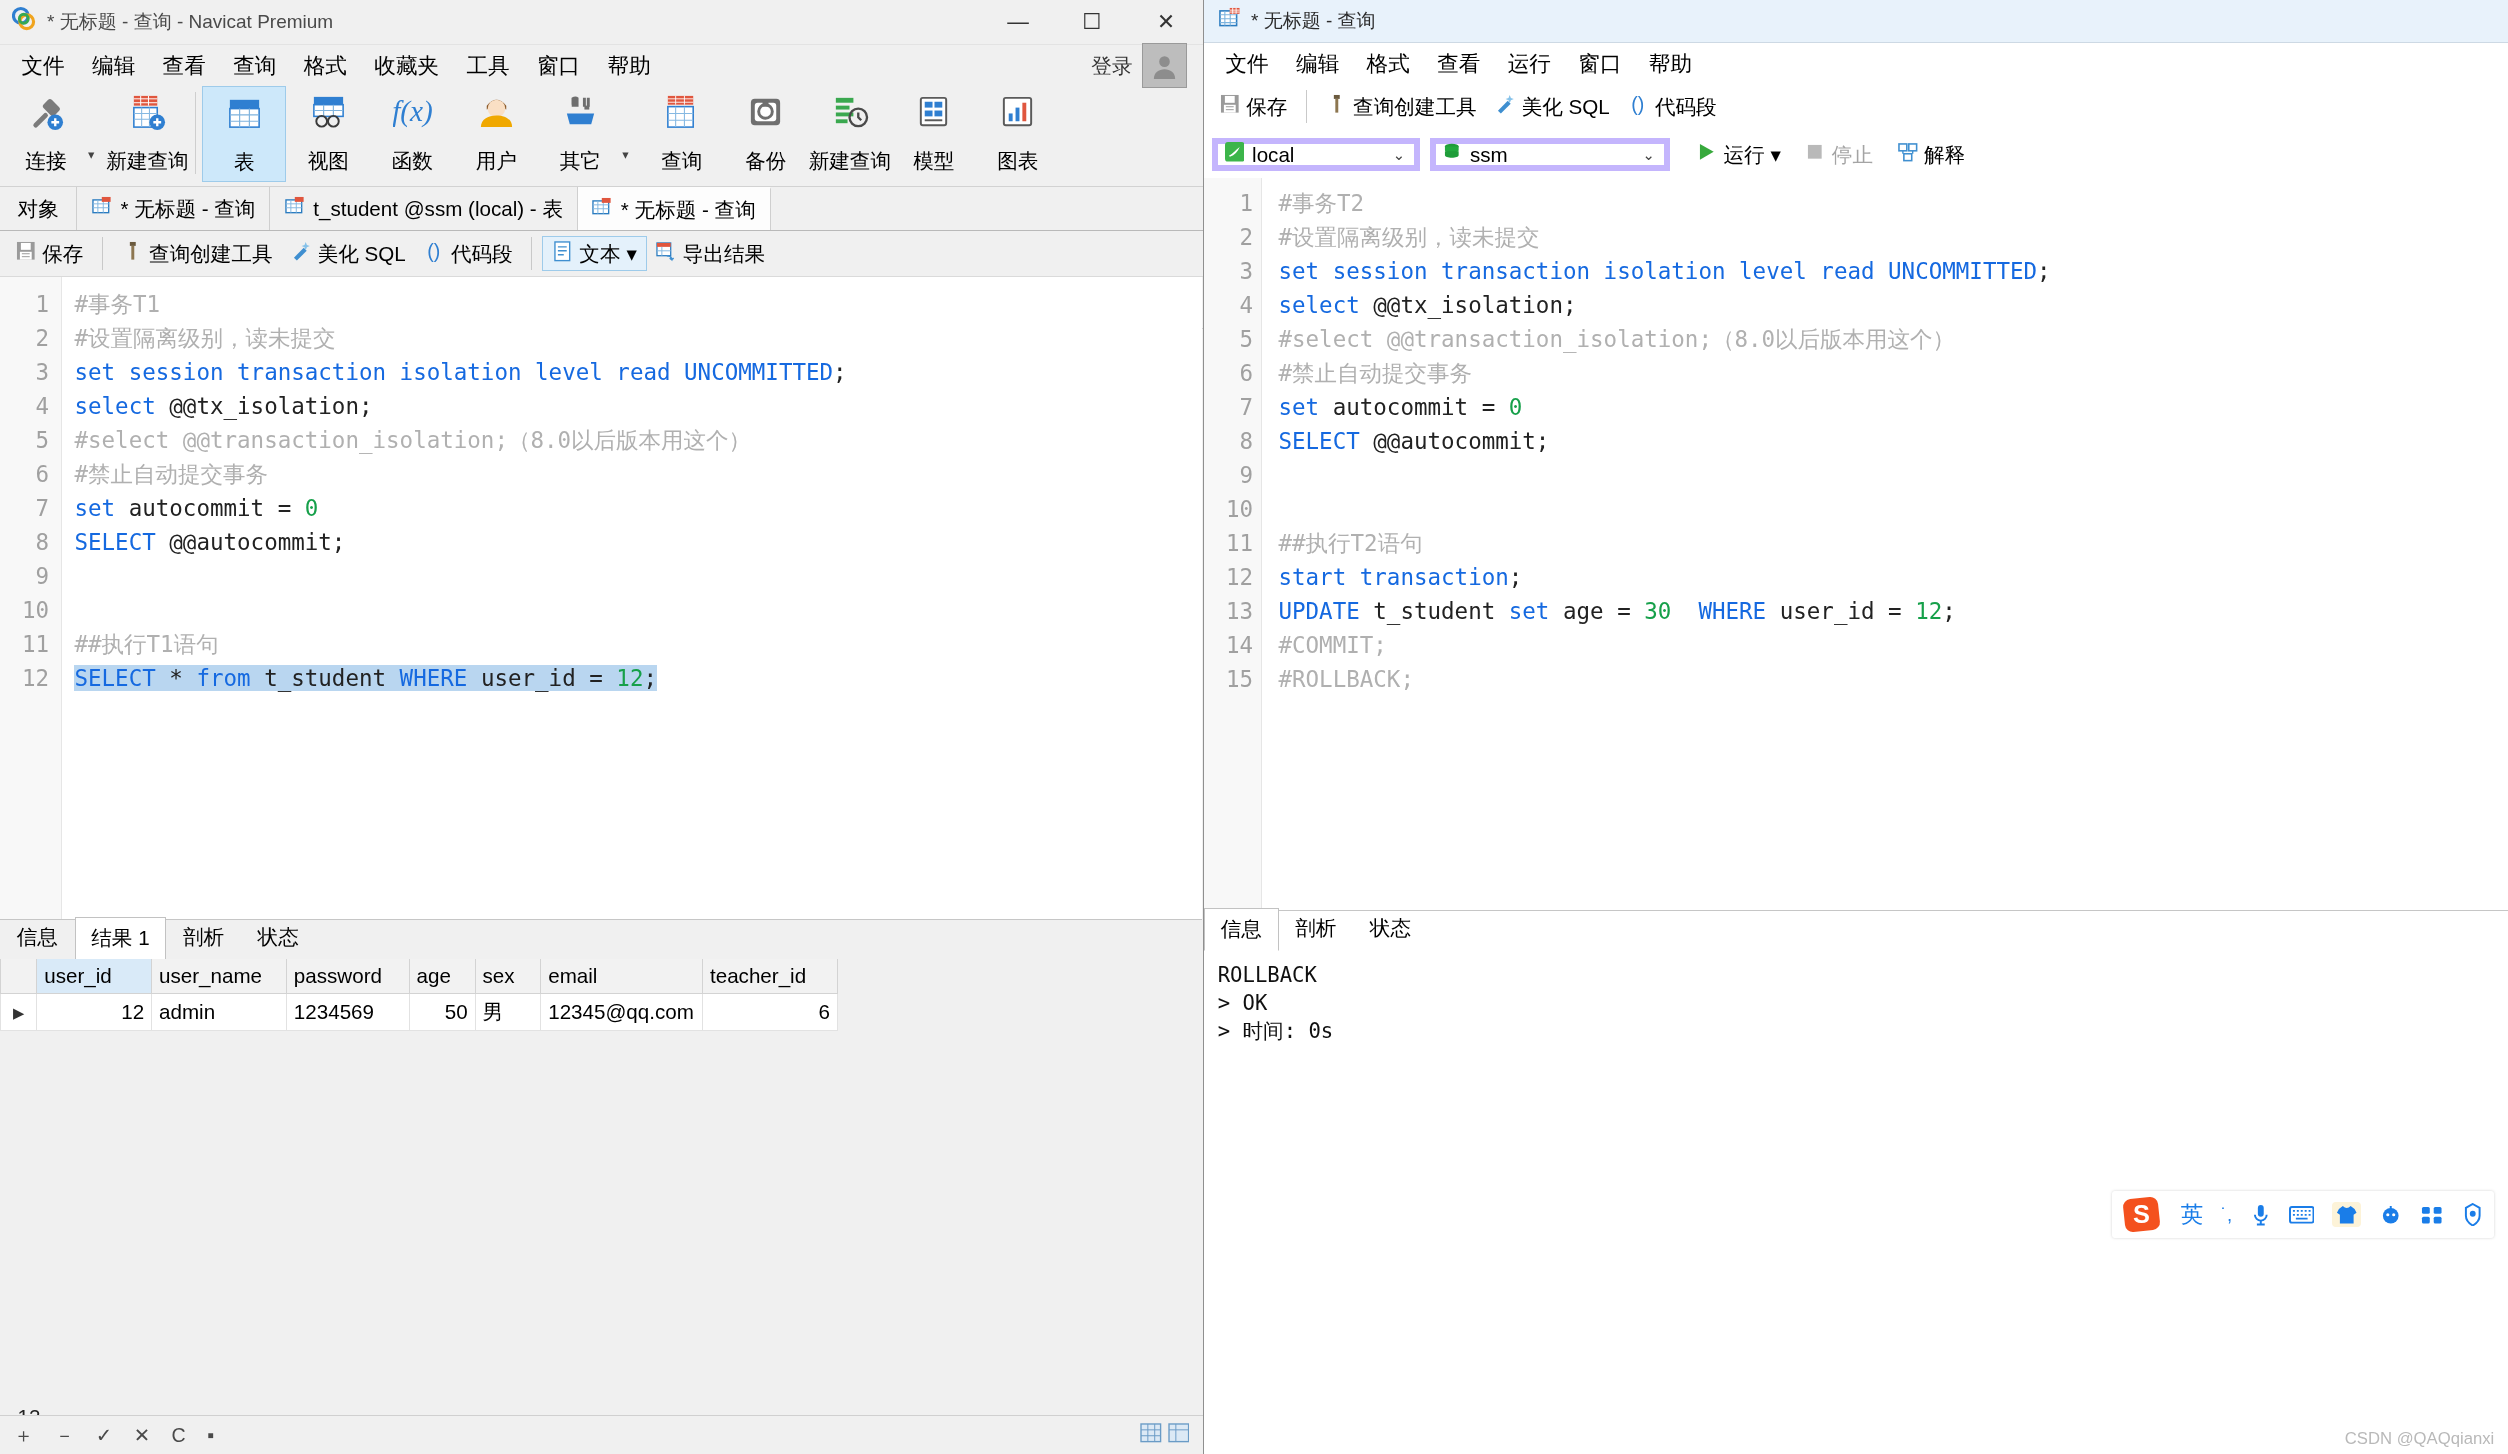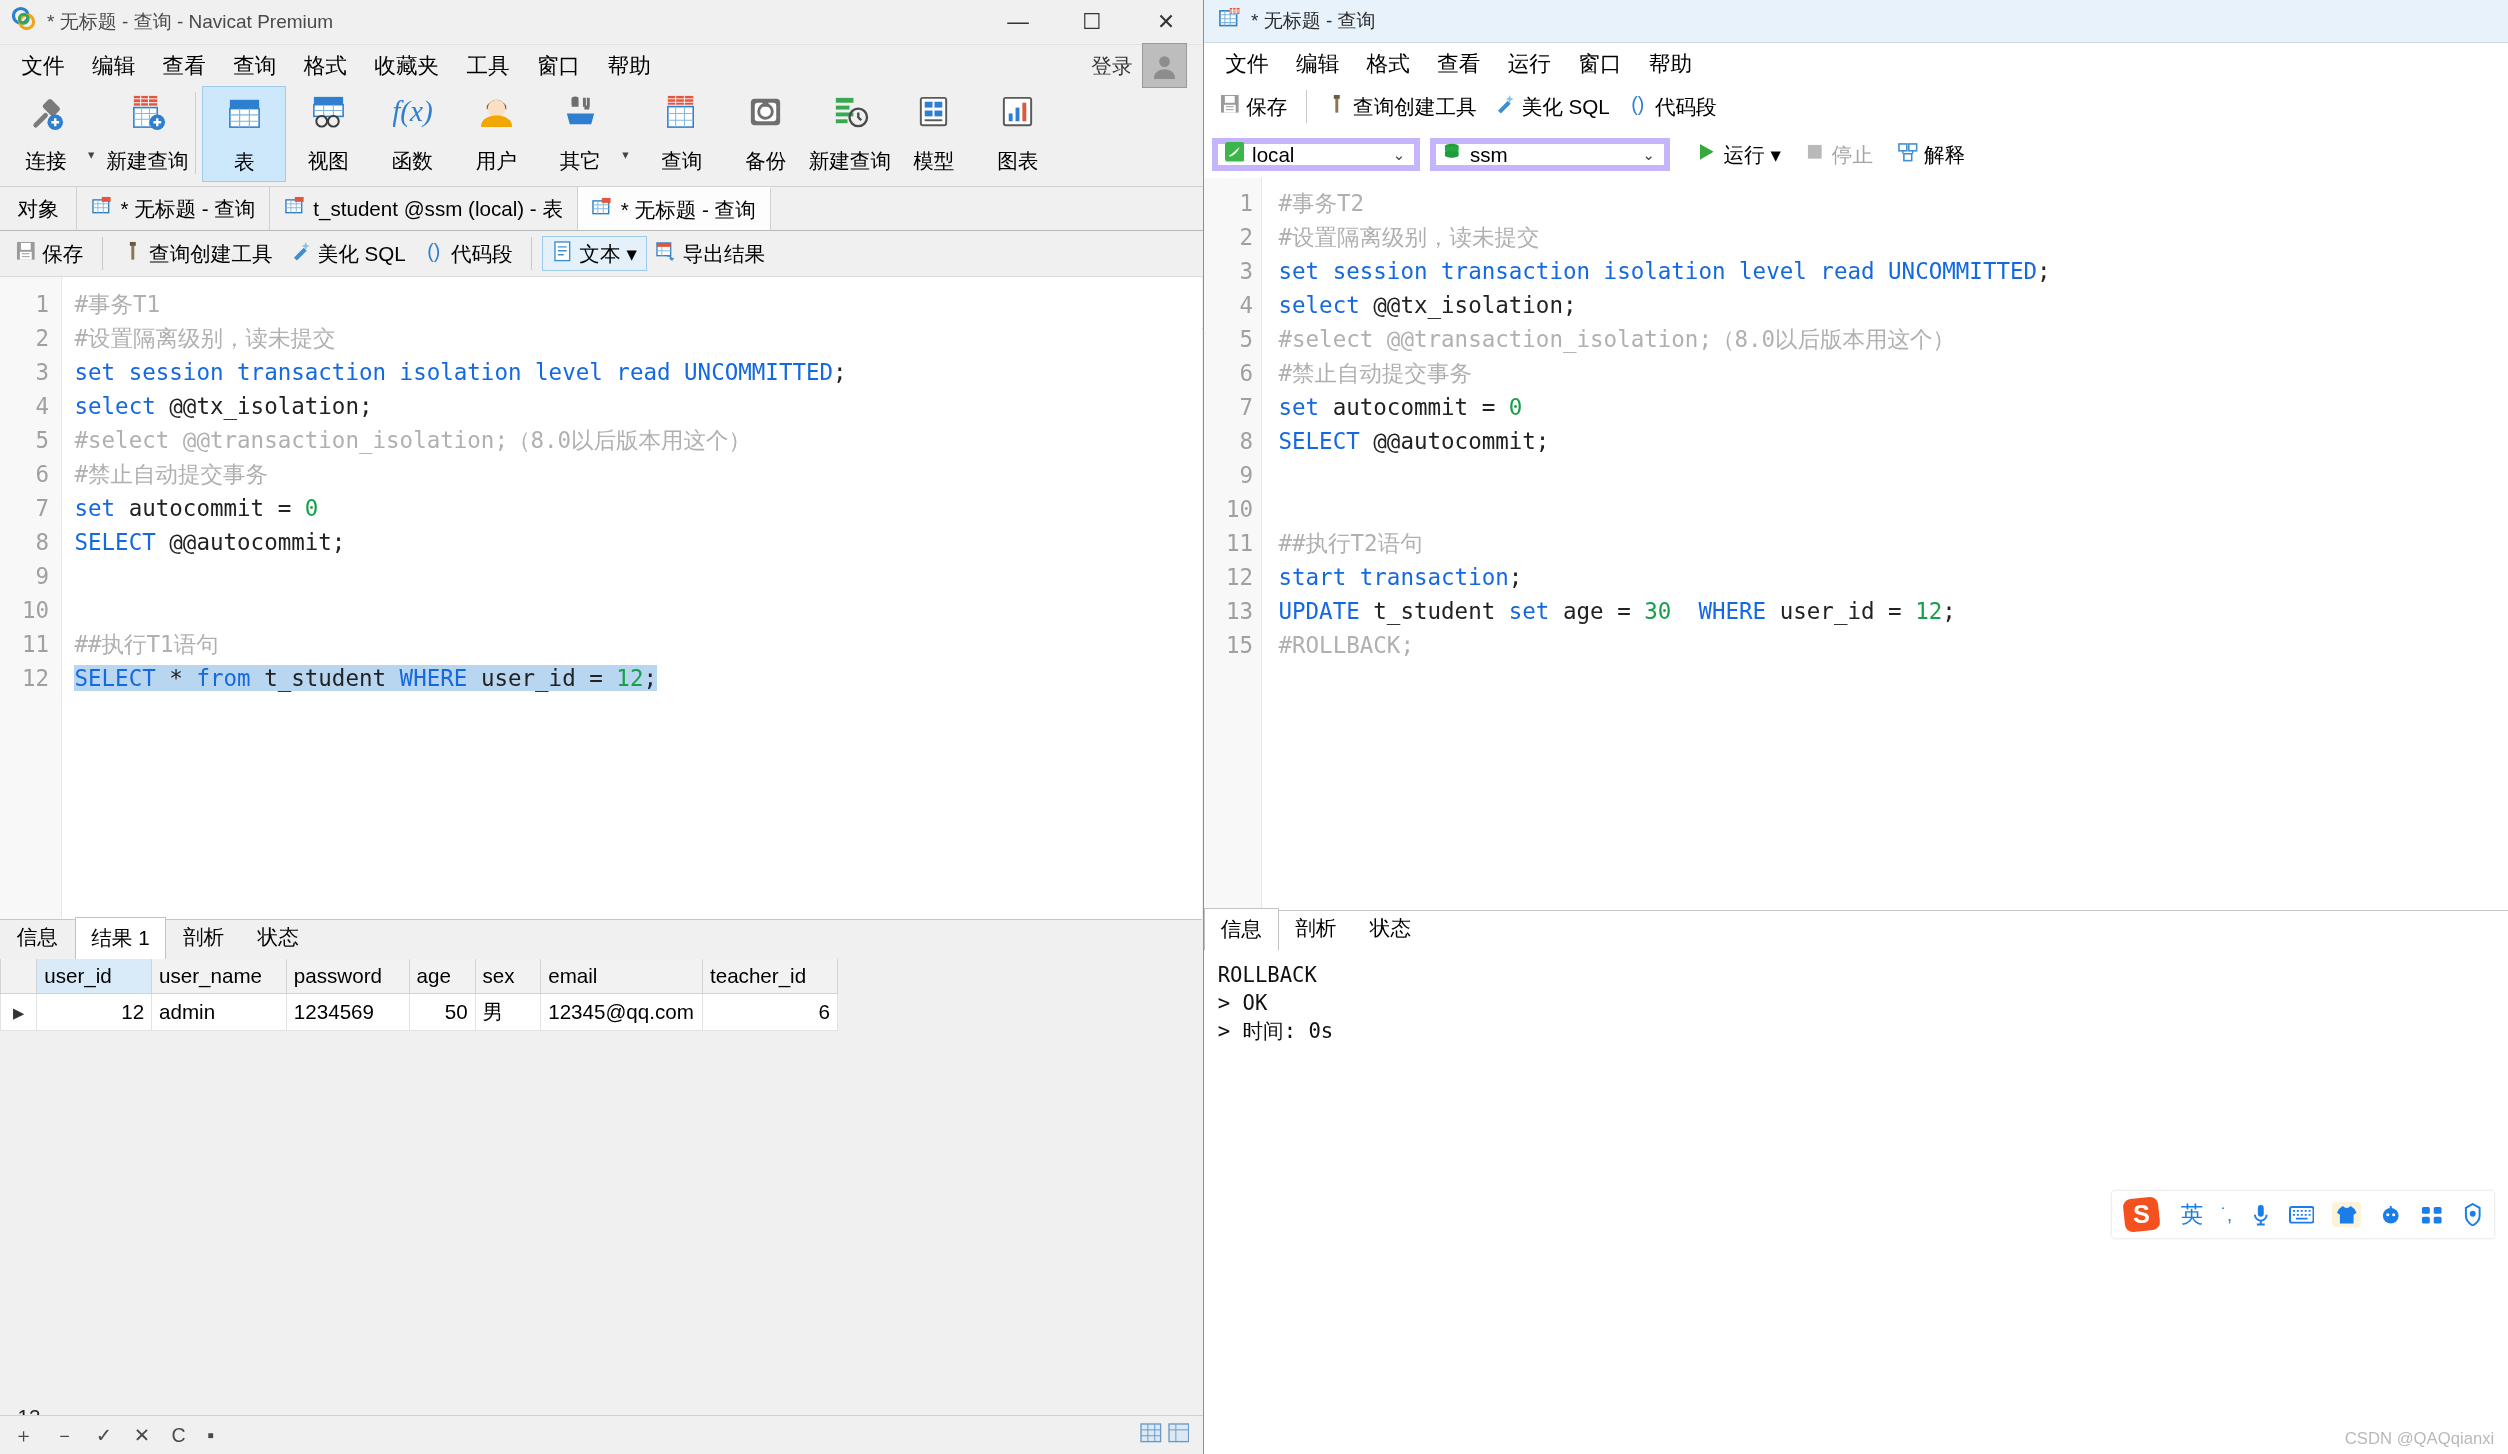--- a/index.html
+++ b/index.html
@@ -579,20 +579,21 @@
           <div class="codeline"><div class="ln" style="width: 41px;">4</div><div class="code"><span class="kw">select</span><span class="pl"> @@tx_isolation;</span></div></div>
           <div class="codeline"><div class="ln" style="width: 41px;">5</div><div class="code"><span class="cmt">#select @@transaction_isolation;（8.0以后版本用这个）</span></div></div>
           <div class="codeline"><div class="ln" style="width: 41px;">6</div><div class="code"><span class="cmt">#禁止自动提交事务</span></div></div>
           <div class="codeline"><div class="ln" style="width: 41px;">7</div><div class="code"><span class="kw">set</span><span class="pl"> autocommit = </span><span class="num">0</span></div></div>
           <div class="codeline"><div class="ln" style="width: 41px;">8</div><div class="code"><span class="kw">SELECT</span><span class="pl"> @@autocommit;</span></div></div>
           <div class="codeline"><div class="ln" style="width: 41px;">9</div><div class="code"></div></div>
           <div class="codeline"><div class="ln" style="width: 41px;">10</div><div class="code"></div></div>
           <div class="codeline"><div class="ln" style="width: 41px;">11</div><div class="code"><span class="cmt">##执行T2语句</span></div></div>
           <div class="codeline"><div class="ln" style="width: 41px;">12</div><div class="code"><span class="kw">start transaction</span><span class="pl">;</span></div></div>
           <div class="codeline"><div class="ln" style="width: 41px;">13</div><div class="code"><span class="kw">UPDATE</span><span class="pl"> t_student </span><span class="kw">set</span><span class="pl"> age = </span><span class="num">30</span><span class="pl">  </span><span class="kw">WHERE</span><span class="pl"> user_id = </span><span class="num">12</span><span class="pl">;</span></div></div>
+          <div class="codeline"><div class="ln" style="width: 41px;">14</div><div class="code"><span class="cmt">#COMMIT;</span></div></div>
           <div class="codeline"><div class="ln" style="width: 41px;">15</div><div class="code"><span class="cmt">#ROLLBACK;</span></div></div>
         </div>
   </div>
 
   <div class="restabs" id="right-restabs" style="position:absolute;left:0;top:910px;width:1305px;background:#fff;">
         <div class="restab act">信息</div>
         <div class="restab">剖析</div>
         <div class="restab">状态</div>
       </div>
 

